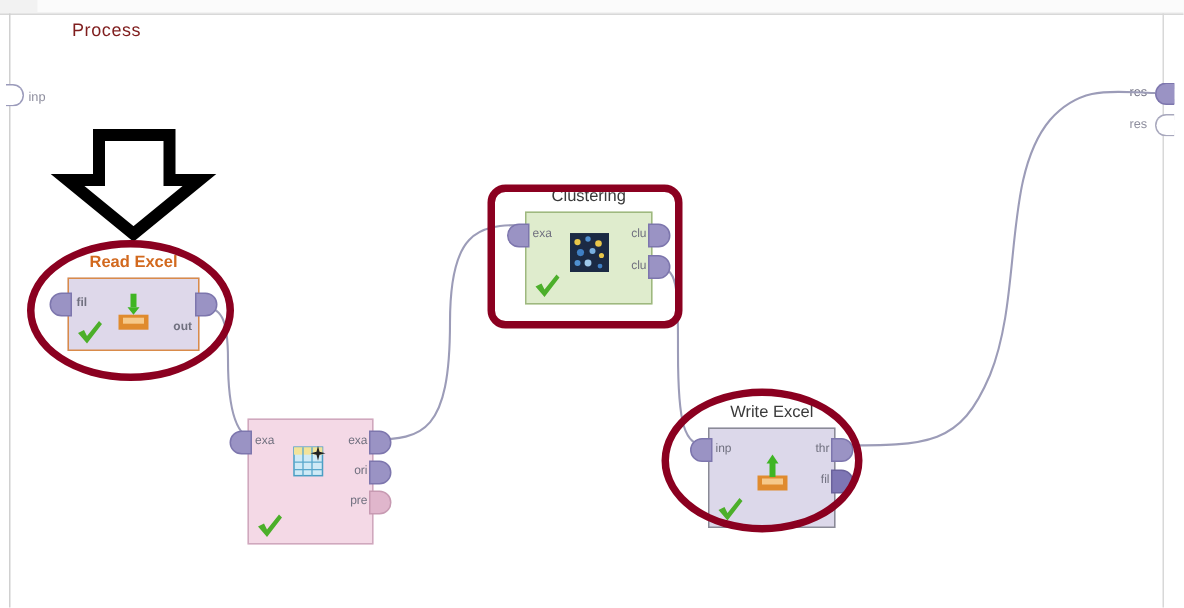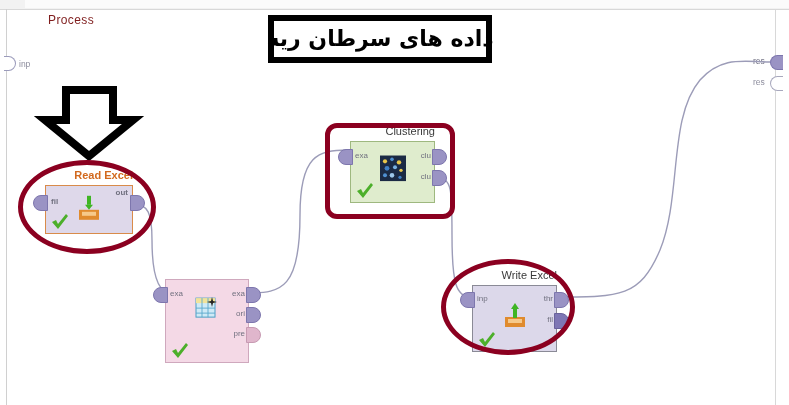--- a/index.html
+++ b/index.html
@@ -74,21 +74,21 @@
     direction:rtl;white-space:nowrap;line-height:1;
   }
 
   
   svg.layer{position:absolute;left:0;top:0;width:789px;height:405px;pointer-events:none;}
 
   
   .node{position:absolute;box-sizing:border-box;}
   .node-title{
     position:absolute;left:0;right:0;top:-16px;
-    text-align:right;font-size:11px;white-space:nowrap;
+    text-align:center;font-size:11px;white-space:nowrap;
   }
   .node-box{
     position:absolute;left:0;top:0;width:100%;height:100%;
     box-sizing:border-box;
   }
   .node-icon{
     position:absolute;left:50%;top:50%;transform:translate(-50%,-54%);
   }
   .node-check{
     position:absolute;left:5px;bottom:2px;width:20px;height:20px;
@@ -122,44 +122,41 @@
   <div class="left-port-wrap">
     <div class="port-outline"></div>
     <div class="port-lbl">inp</div>
   </div>
 
   <div class="right-port-filled"></div>
   <div class="right-port-filled-lbl">res</div>
   <div class="right-port-empty"></div>
   <div class="right-port-empty-lbl">res</div>
 
-  <div class="title-banner">
-    <div class="title-text">داده های سرطان ریه</div>
-  </div>
 
   <svg class="layer" viewBox="0 0 789 405">
 
     <path d="M133,204 C148,204 152,213 152,240 C152,268 156,293 171,293" fill="none" stroke="#9c9cb8" stroke-width="1.4"></path>
 
     <path d="M248,293 C282,293 300,288 300,215 C300,155 318,150 348,150" fill="none" stroke="#9c9cb8" stroke-width="1.4"></path>
 
     <path d="M437,178 C452,178 452,190 452,235 C452,283 456,297 471,297" fill="none" stroke="#9c9cb8" stroke-width="1.4"></path>
 
     <path d="M558,297 C620,297 640,297 660,250 C682,196 668,118 700,80 C722,55 746,62 770,62" fill="none" stroke="#9c9cb8" stroke-width="1.4"></path>
   </svg>
 
   <div class="node" style="left:45px;top:185px;width:88px;height:49px;font-weight:bold;">
     <div class="node-title" style="color:#d2691e;">Read Excel</div>
     <div class="node-box" style="background:#ded8ea;border:1.5px solid #d98b4a;"></div>
 
     <div class="pin in" style="top:10px;background:#9a93c4;border:1px solid #7d76ad;"></div>
     <div class="pin-lbl" style="left:6px;top:12px;">fil</div>
 
     <div class="pin out" style="top:10px;background:#9a93c4;border:1px solid #7d76ad;"></div>
-    <div class="pin-lbl" style="right:5px;top:3px;">out</div>
+    <div class="pin-lbl" style="right:5px;top:28px;">out</div>
 
     <svg class="node-icon" width="30" height="30" viewBox="0 0 30 30">
       <rect x="5" y="16" width="20" height="10" fill="#e08b2e"></rect>
       <rect x="8" y="18" width="14" height="4" fill="#f6c98a"></rect>
       <polygon points="15,3 15,11 11,11 15,16 19,11 15,11" fill="#3fb524"></polygon>
       <rect x="13" y="2" width="4" height="9" fill="#3fb524"></rect>
     </svg>
 
     <svg class="node-check" viewBox="0 0 20 20">
       <polygon points="2,10 6,8 8,12 16,2 18,4 8,17" fill="#4caf2a"></polygon>

